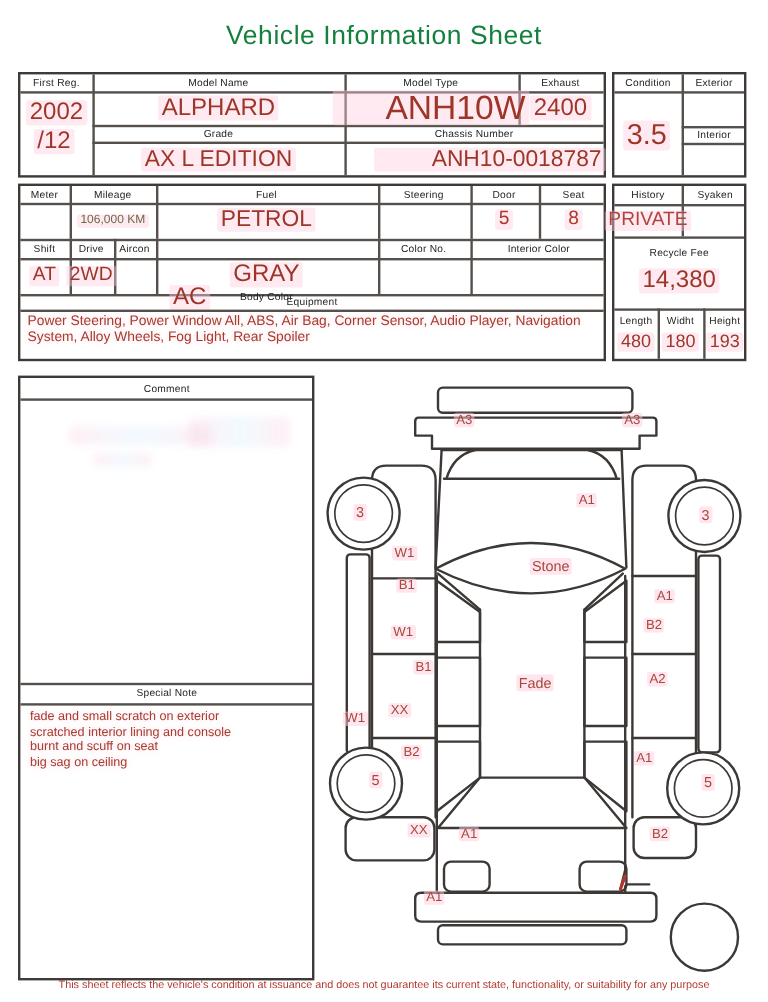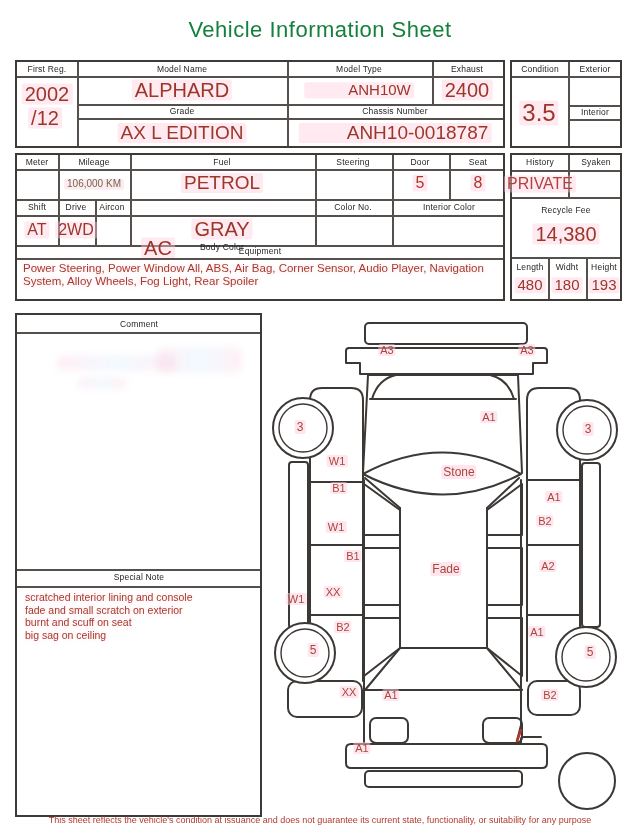--- a/index.html
+++ b/index.html
@@ -43,26 +43,26 @@
     <div class="hl" style="left:0;top:14px;width:486px;"></div>
     <div class="hl" style="left:60px;top:42px;width:426px;"></div>
     <div class="hl" style="left:60px;top:56px;width:426px;"></div>
     <div class="hdr" style="left:30px;top:7px;">First Reg.</div>
     <div class="hdr" style="left:165px;top:7px;">Model Name</div>
     <div class="hdr" style="left:342px;top:7px;">Model Type</div>
     <div class="hdr" style="left:450px;top:7px;">Exhaust</div>
     <div class="val" style="left:30px;top:32px;font-size:20px;">2002</div>
     <div class="val" style="left:28px;top:56px;font-size:20px;">/12</div>
     <div class="val" style="left:165px;top:28px;font-size:20px;">ALPHARD</div>
-    <div class="val" style="left:342px;top:28px;font-size:15px;padding-left:44px;">ANH10W</div>
+    <div class="val" style="left:342px;top:28px;font-size:28px;padding-left:44px;">ANH10W</div>
     <div class="val" style="left:450px;top:28px;font-size:20px;">2400</div>
     <div class="hdr" style="left:165px;top:49px;">Grade</div>
     <div class="hdr" style="left:378px;top:49px;">Chassis Number</div>
     <div class="val" style="left:165px;top:71px;font-size:19px;">AX L EDITION</div>
-    <div class="val" style="left:378px;top:71px;font-size:19px;padding-left:48px;">ANH10-0018787</div>
+    <div class="val" style="left:391px;top:71px;font-size:19px;padding-left:48px;">ANH10-0018787</div>
   </div>
 
   <div class="box" style="left:510px;top:60px;width:112px;height:88px;">
     <div class="vl" style="left:56px;top:0;height:84px;"></div>
     <div class="hl" style="left:0;top:14px;width:108px;"></div>
     <div class="hl" style="left:56px;top:43px;width:52px;"></div>
     <div class="hl" style="left:56px;top:57px;width:52px;"></div>
     <div class="hdr" style="left:28px;top:7px;">Condition</div>
     <div class="hdr" style="left:83px;top:7px;">Exterior</div>
     <div class="hdr" style="left:83px;top:50px;">Interior</div>
@@ -132,22 +132,22 @@
   <div class="box" style="left:15px;top:313px;width:247px;height:504px;">
     <div class="hdr" style="left:122px;top:9px;">Comment</div>
     <div class="hl" style="left:0;top:17px;width:243px;"></div>
     <div class="ghost" style="left:40px;top:40px;width:120px;height:16px;"></div>
     <div class="ghost" style="left:140px;top:32px;width:85px;height:26px;"></div>
     <div class="ghost" style="left:60px;top:62px;width:50px;height:12px;"></div>
     <div class="hl" style="left:0;top:254px;width:243px;"></div>
     <div class="hdr" style="left:122px;top:262px;">Special Note</div>
     <div class="hl" style="left:0;top:271px;width:243px;"></div>
     <div class="rednote" style="left:8px;top:276px;width:232px;" id="special-note-lines">
+        <div>fade and small scratch on exterior</div>
         <div>scratched interior lining and console</div>
-        <div>fade and small scratch on exterior</div>
         <div>burnt and scuff on seat</div>
         <div>big sag on ceiling</div>
       </div>
   </div>
 
   <div id="diagram">
     <svg width="360" height="502" viewBox="270 315 360 502">
       <g fill="none" stroke="#3c3836" stroke-width="2" stroke-linejoin="round" stroke-linecap="round">
 
         <path d="M310 681 V400 Q310 388 322 388 H351 Q363 388 363 400 V681"></path>

